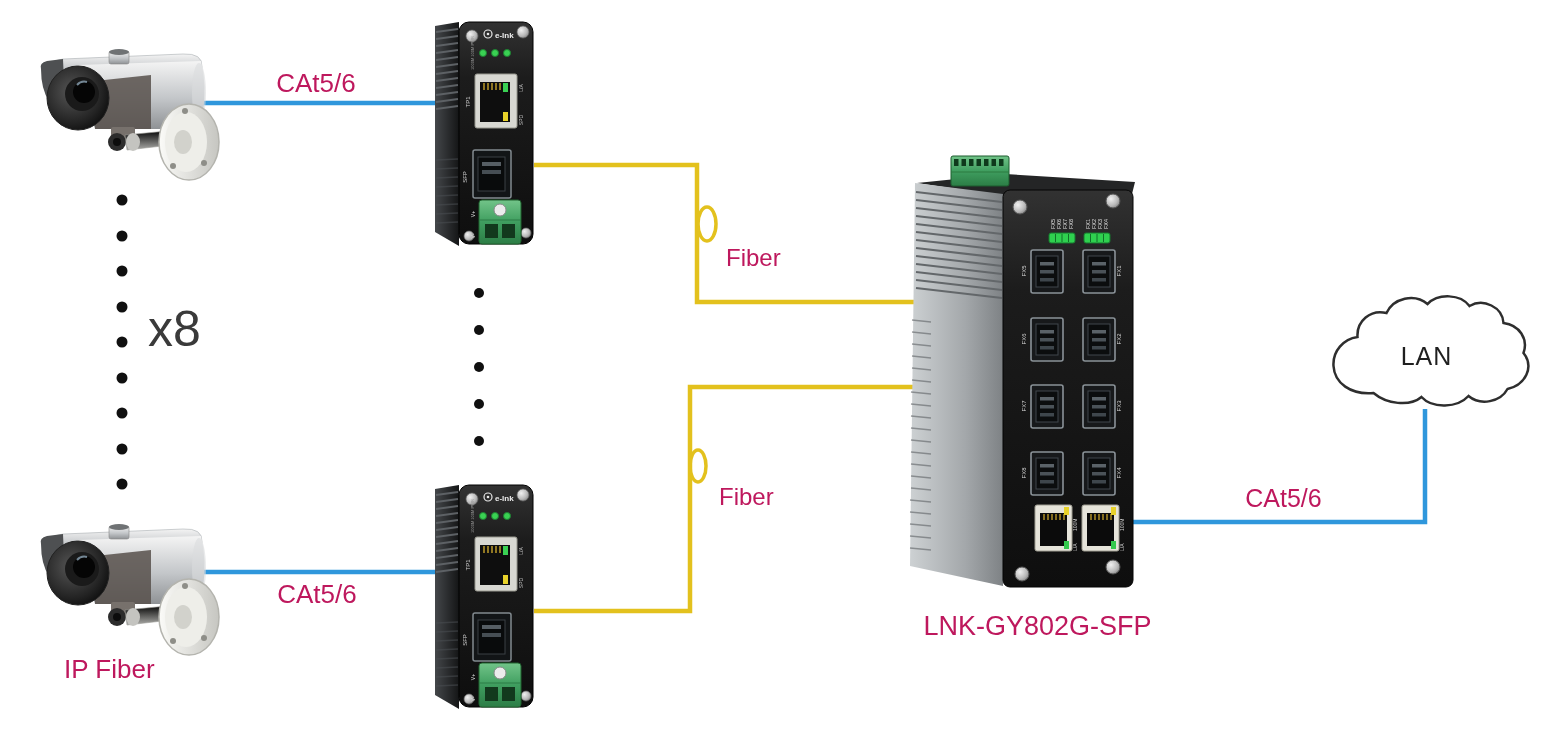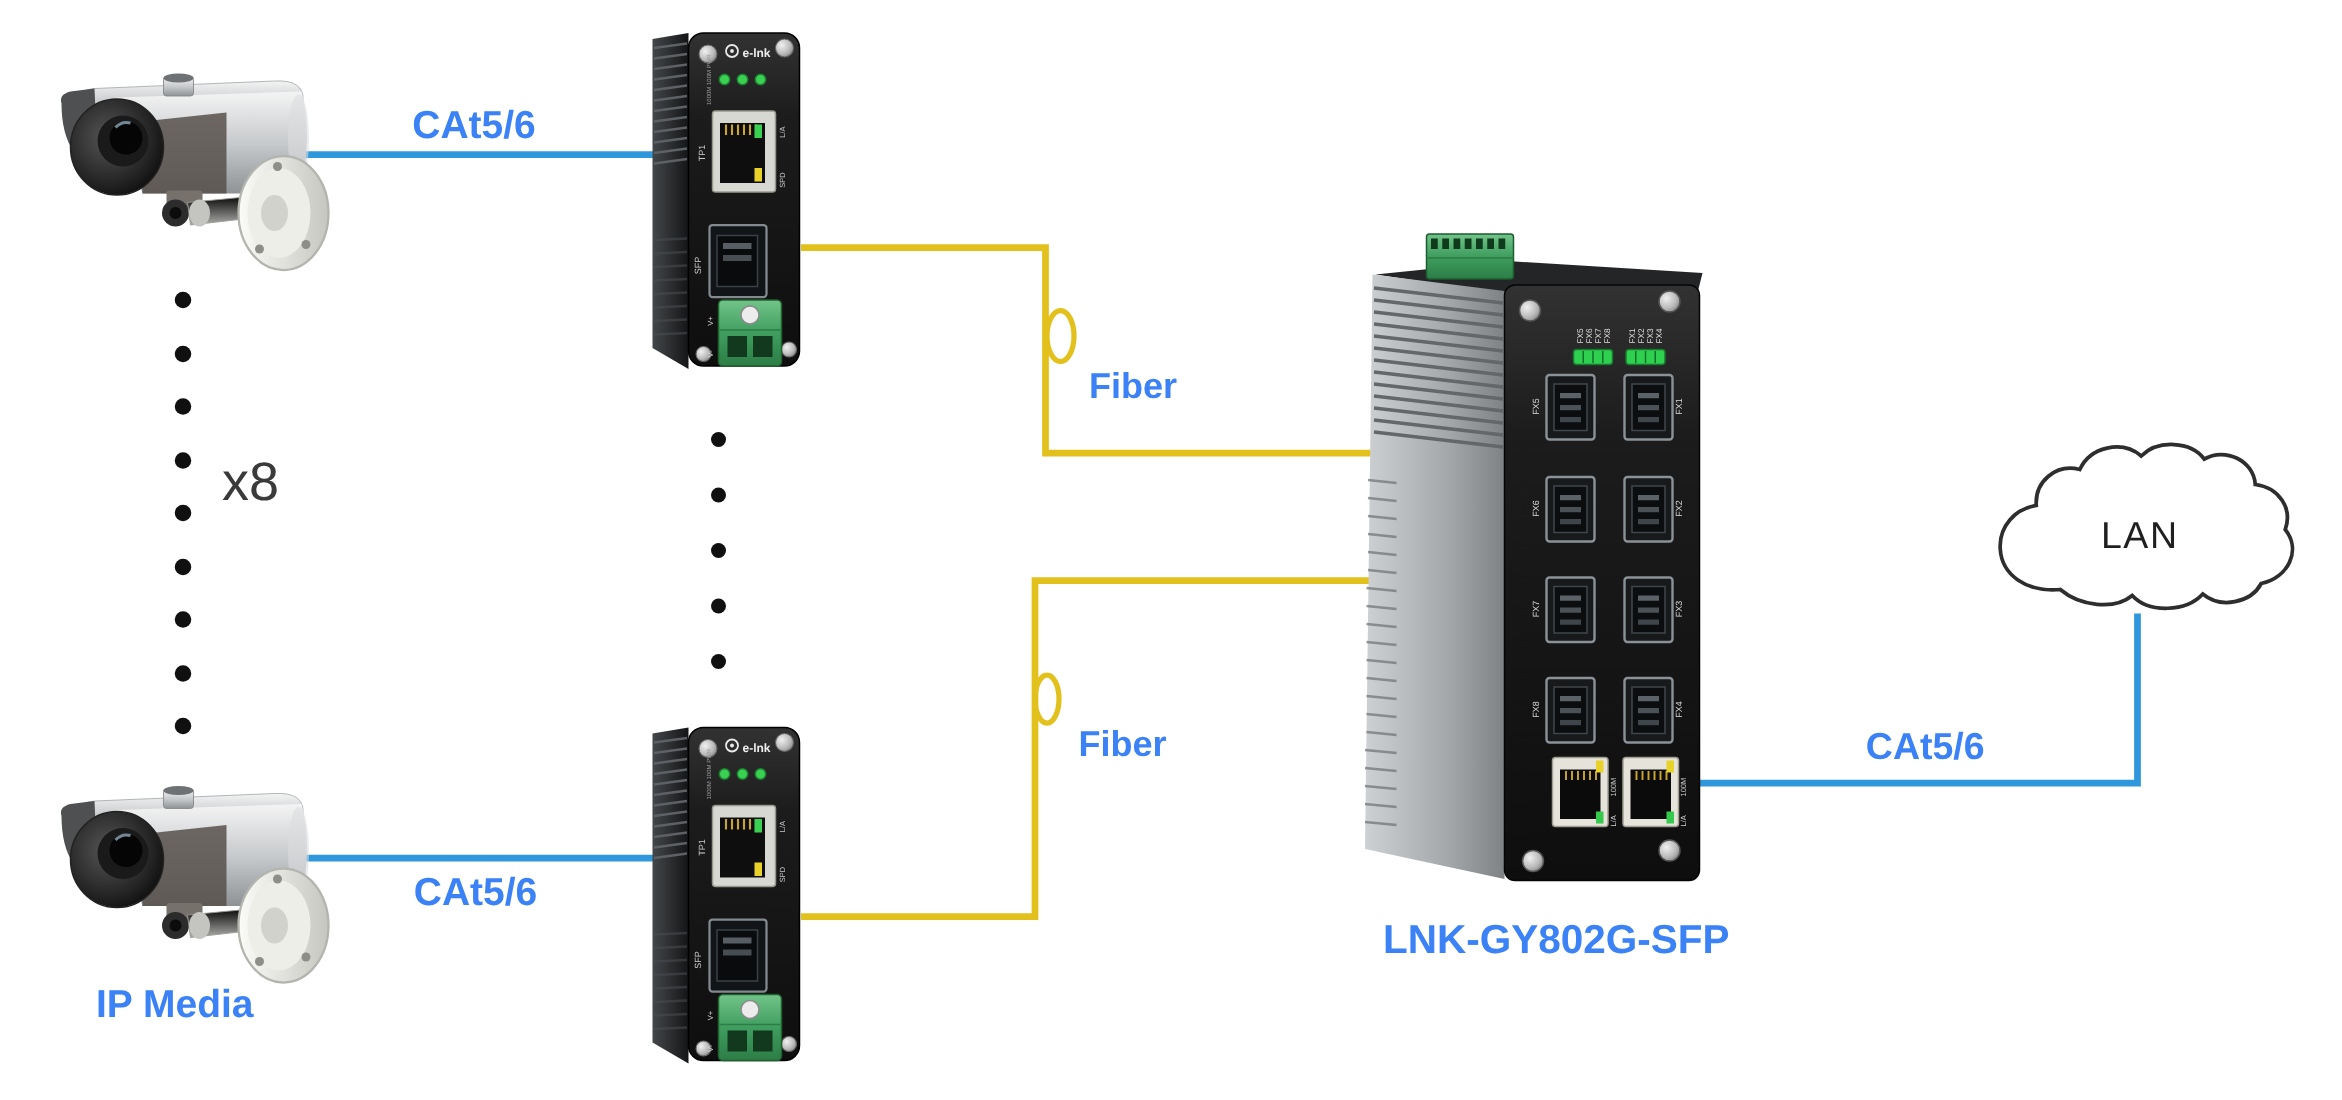--- a/index.html
+++ b/index.html
@@ -1,27 +1,27 @@
 <!DOCTYPE html>
 <html><head>
 <meta charset="utf-8">
 <style>
   html,body{margin:0;padding:0;background:#ffffff;}
   .stage{
     position:relative;width:1561px;height:732px;background:#ffffff;overflow:hidden;
     font-family:"Liberation Sans", sans-serif;color:#1f1f1f;
   }
   .stage svg{display:block;}
-  .lbl{position:absolute;z-index:3;font-weight:bold;color:#3b82f6;white-space:nowrap;}
+  .lbl{position:absolute;z-index:3;font-weight:normal;color:#be185d;white-space:nowrap;}
   .lbl.center{text-align:center;}
   .f26{font-size:26px;}
   .f25{font-size:25px;}
   .f24{font-size:24px;margin-left:27px;}
   .f27{font-size:27px;}
-  .x8{font-size:36px;font-weight:400;color:#3a3a3a;text-align:center;}
+  .x8{font-size:50px;font-weight:400;color:#3a3a3a;text-align:center;}
   .wires{position:absolute;left:0;top:0;z-index:1;}
   .device{position:absolute;z-index:2;}
 </style>
 </head>
 <body>
 
 <div class="stage">
 
   <svg width="0" height="0" style="position:absolute">
     <defs>
@@ -489,17 +489,17 @@
   <svg class="device" style="left:1308px;top:285px" width="235" height="140" viewBox="0 0 230 140">
     <path d="M63,108 C40,110 24,98 23,81 C22,66 33,54 47,52 C46,36 60,24 76,28 C83,13 104,8 117,19 C128,8 150,9 159,21 C173,13 192,22 193,38 C209,40 218,54 213,68 C224,82 215,100 197,104 C190,117 170,121 158,111 C147,123 122,124 111,112 C99,122 76,119 63,108 Z" fill="#ffffff" stroke="#2e2e2e" stroke-width="2.5"></path>
     <text x="116" y="80" font-size="25" fill="#1f1f1f" text-anchor="middle" letter-spacing="1">LAN</text>
   </svg>
 
   <div class="lbl center f26" style="left:246px;top:68px;width:140px">CAt5/6</div>
   <div class="lbl f24" style="left:699px;top:244px">Fiber</div>
   <div class="lbl x8" style="left:148px;top:300px">x8</div>
   <div class="lbl f24" style="left:692px;top:483px">Fiber</div>
   <div class="lbl center f26" style="left:247px;top:579px;width:140px">CAt5/6</div>
-  <div class="lbl f26" style="left:64px;top:654px">IP Media</div>
+  <div class="lbl f26" style="left:64px;top:654px">IP Fiber</div>
   <div class="lbl center f27" style="left:920px;top:611px;width:235px">LNK-GY802G-SFP</div>
   <div class="lbl center f25" style="left:1221px;top:484px;width:125px">CAt5/6</div>
 
 </div>
 
 </body></html>

